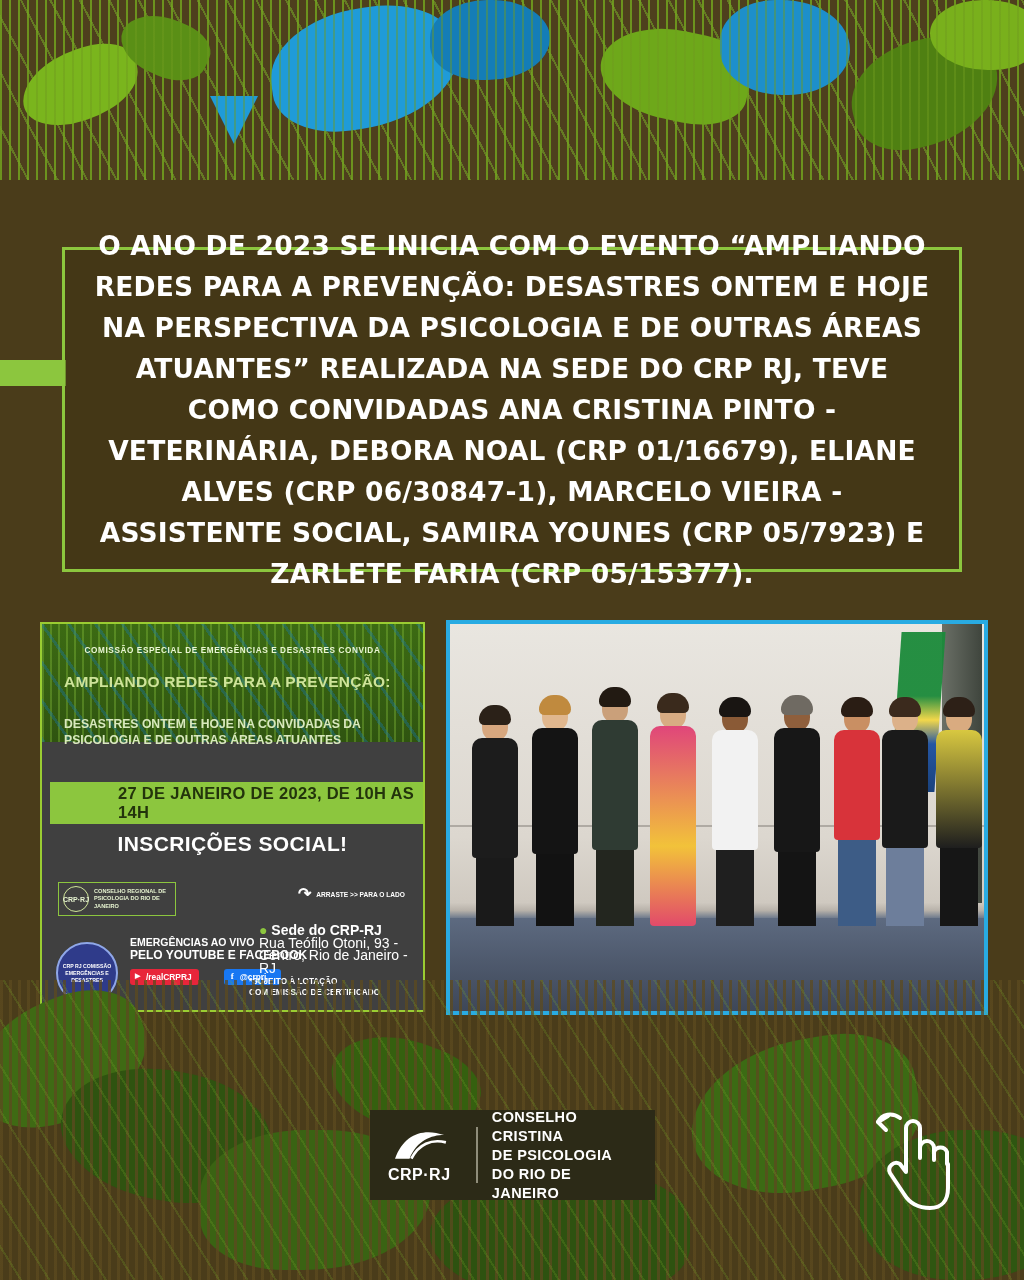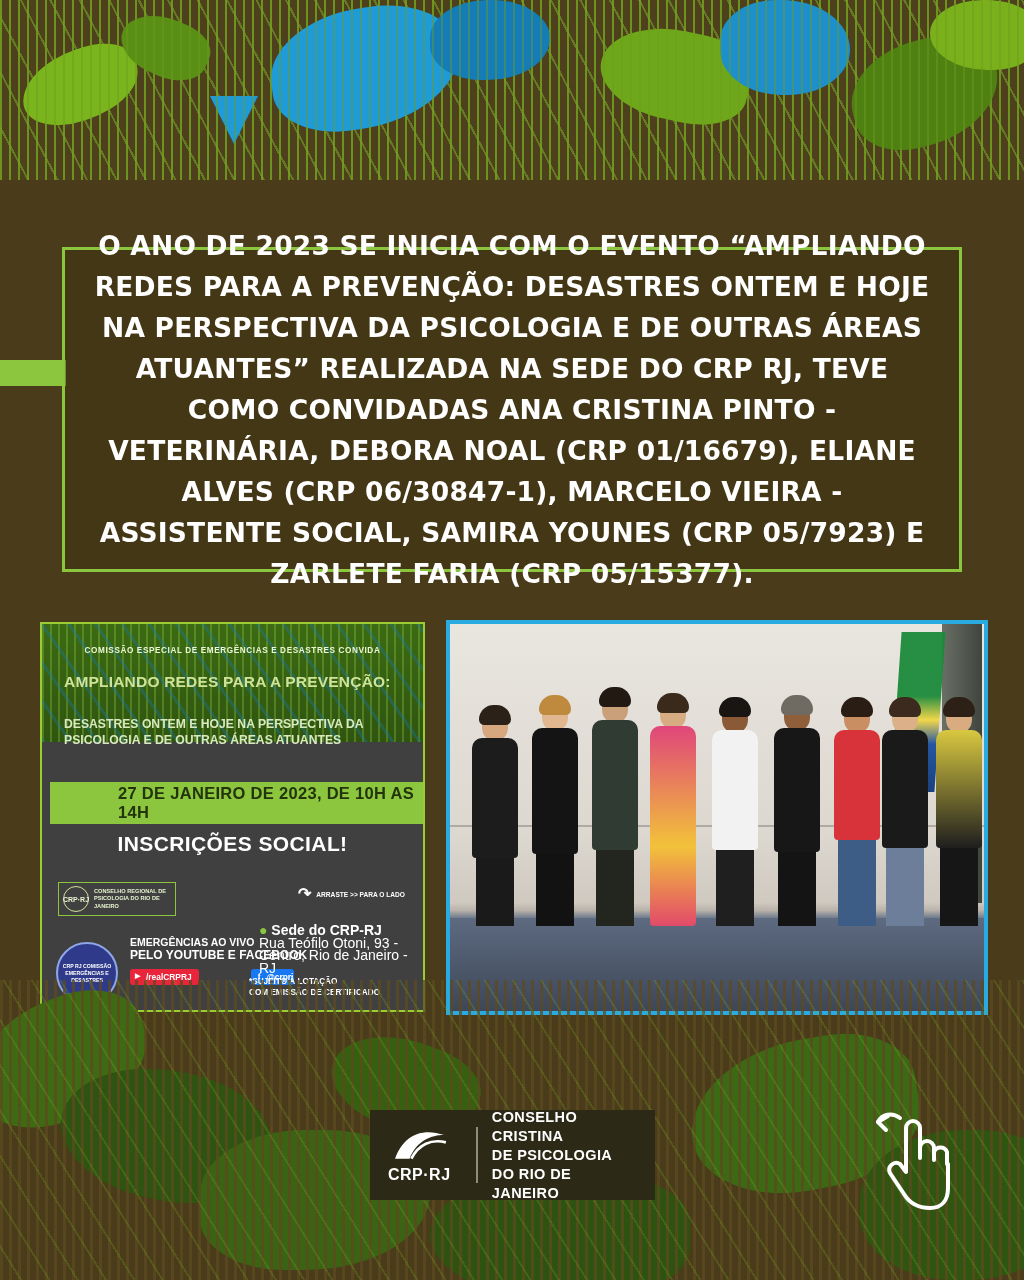--- a/index.html
+++ b/index.html
@@ -151,21 +151,21 @@
   .flyer-live {
     position: absolute; left: 88px; top: 312px;
     color: #ffffff; font-size: 10.5px; line-height: 13px; font-weight: 700;
   }
   .flyer-live .small { font-weight: 700; font-size: 12px; }
   .flyer-badges { position: absolute; left: 88px; top: 345px; display: flex; gap: 25px; }
   .badge-yt { background: #e8253a; color: #fff; font-size: 8.4px; font-weight: 700;
     padding: 3px 7px 3px 16px; border-radius: 3px; position: relative; }
   .badge-yt:before { content: "\25B6"; position: absolute; left: 5px; top: 3px; font-size: 7px; }
   .badge-fb { background: #1877f2; color: #fff; font-size: 8.4px; font-weight: 700;
-    padding: 3px 1px 3px 16px; border-radius: 3px; position: relative; margin-left: 27px; }
+    padding: 3px 15px 3px 16px; border-radius: 3px; position: relative; }
   .badge-fb:before { content: "f"; position: absolute; left: 7px; top: 2px; font-size: 9px;
     font-family: "Liberation Serif", serif; font-weight: 700; }
   .flyer-seal {
     position: absolute; left: 14px; top: 318px;
     width: 62px; height: 62px; border-radius: 50%;
     background: #2f3b8a; border: 2px solid #8fa7e8;
     color: #fff; font-size: 5.2px; font-weight: 700;
     display: flex; align-items: center; justify-content: center; text-align: center;
     line-height: 7px; padding: 4px;
   }
@@ -249,21 +249,21 @@
 <div class="left-tab"></div>
 
 <div class="text-panel">
   <p>O ANO DE 2023 SE INICIA COM O EVENTO “AMPLIANDO REDES PARA A PREVENÇÃO: DESASTRES ONTEM E HOJE NA PERSPECTIVA DA PSICOLOGIA E DE OUTRAS ÁREAS ATUANTES” REALIZADA NA SEDE DO CRP RJ, TEVE COMO CONVIDADAS ANA CRISTINA PINTO - VETERINÁRIA, DEBORA NOAL (CRP 01/16679), ELIANE ALVES (CRP 06/30847-1), MARCELO VIEIRA - ASSISTENTE SOCIAL, SAMIRA YOUNES (CRP 05/7923) E ZARLETE FARIA (CRP 05/15377).</p>
 </div>
 
 <div class="flyer">
   <div class="flyer-topstripes"></div>
   <div class="flyer-kicker">COMISSÃO ESPECIAL DE EMERGÊNCIAS E DESASTRES CONVIDA</div>
   <div class="flyer-title">AMPLIANDO REDES PARA A PREVENÇÃO:</div>
-  <div class="flyer-sub">DESASTRES ONTEM E HOJE NA PERSPECTIVA DA PSICOLOGIA E DE OUTRAS ÁREAS ATUANTES</div>
+  <div class="flyer-sub">DESASTRES ONTEM E HOJE NA CONVIDADAS DA PSICOLOGIA E DE OUTRAS ÁREAS ATUANTES</div>
 
   <div class="flyer-dateband">
     <span>27 DE JANEIRO DE 2023, DE 10H AS 14H</span>
   </div>
 
   <div class="flyer-cta">INSCRIÇÕES SOCIAL!</div>
 
   <div class="flyer-logo">
     <div class="mark">CRP·RJ</div>
     <div class="txt">CONSELHO REGIONAL DE PSICOLOGIA DO RIO DE JANEIRO</div>

